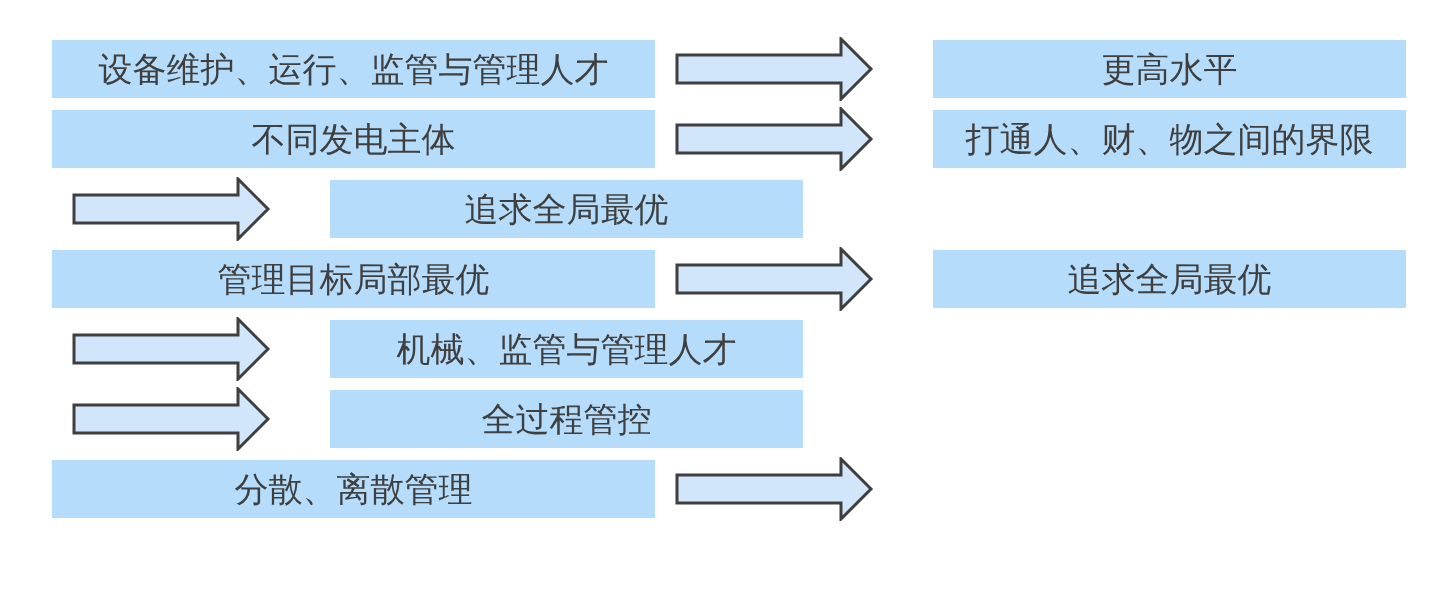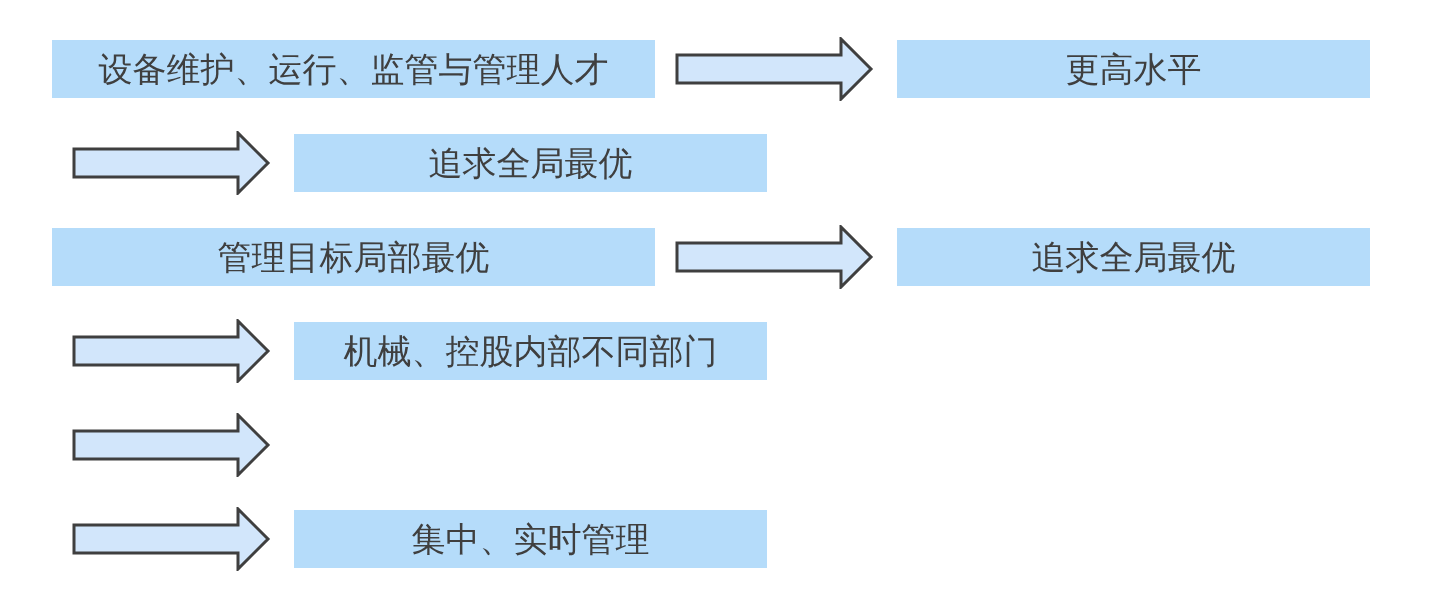--- a/index.html
+++ b/index.html
@@ -13,40 +13,40 @@
   body{
     font-family:"Liberation Sans","DejaVu Sans",sans-serif;
     color:var(--text-color);
   }
   .diagram{
     width:1448px;
     height:613px;
     padding:40px 0 0 52px;
     display:flex;
     flex-direction:column;
-    gap:36px;
+    gap:12px;
   }
   .row{
     display:flex;
     align-items:center;
     height:58px;
     flex:0 0 auto;
   }
   .box{
     height:58px;
     display:flex;
     align-items:center;
     justify-content:center;
     background:var(--box-fill);
     font-size:34px;
     line-height:1;
     white-space:nowrap;
   }
   .box.left{width:603px;}
-  .box.right{width:473px;margin-left:22px;}
+  .box.right{width:473px;margin-left:58px;}
   .arrow-wrap{
     width:200px;
     height:64px;
     margin-left:20px;
     flex:0 0 auto;
     display:flex;
     align-items:center;
   }
   .arrow-wrap svg{display:block;width:200px;height:64px;}
   .arrow-shape{
@@ -68,20 +68,33 @@
     <div class="arrow-wrap">
       <svg viewBox="0 0 200 64" xmlns="http://www.w3.org/2000/svg">
         <polygon class="arrow-shape" points="2,18 166,18 166,2 196,32 166,62 166,46 2,46"></polygon>
       </svg>
     </div>
     <div class="box right">
       <span>更高水平</span>
     </div>
   </div>
 
+  <div class="row">
+    <div class="box left">
+      <span>不同发电主体</span>
+    </div>
+    <div class="arrow-wrap">
+      <svg viewBox="0 0 200 64" xmlns="http://www.w3.org/2000/svg">
+        <polygon class="arrow-shape" points="2,18 166,18 166,2 196,32 166,62 166,46 2,46"></polygon>
+      </svg>
+    </div>
+    <div class="box right">
+      <span>打通人、财、物之间的界限</span>
+    </div>
+  </div>
 
   <div class="row">
     <div class="arrow-wrap">
       <svg viewBox="0 0 200 64" xmlns="http://www.w3.org/2000/svg">
         <polygon class="arrow-shape" points="2,18 166,18 166,2 196,32 166,62 166,46 2,46"></polygon>
       </svg>
     </div>
     <div class="box right">
       <span>追求全局最优</span>
     </div>
@@ -101,36 +114,39 @@
     </div>
   </div>
 
   <div class="row">
     <div class="arrow-wrap">
       <svg viewBox="0 0 200 64" xmlns="http://www.w3.org/2000/svg">
         <polygon class="arrow-shape" points="2,18 166,18 166,2 196,32 166,62 166,46 2,46"></polygon>
       </svg>
     </div>
     <div class="box right">
-      <span>机械、控股内部不同部门</span>
-    </div>
-  </div>
-
-  <div class="row">
-    <div class="arrow-wrap">
-      <svg viewBox="0 0 200 64" xmlns="http://www.w3.org/2000/svg">
-        <polygon class="arrow-shape" points="2,18 166,18 166,2 196,32 166,62 166,46 2,46"></polygon>
-      </svg>
+      <span>机械、监管与管理人才</span>
     </div>
   </div>
 
   <div class="row">
     <div class="arrow-wrap">
       <svg viewBox="0 0 200 64" xmlns="http://www.w3.org/2000/svg">
         <polygon class="arrow-shape" points="2,18 166,18 166,2 196,32 166,62 166,46 2,46"></polygon>
       </svg>
     </div>
     <div class="box right">
-      <span>集中、实时管理</span>
+      <span>全过程管控</span>
+    </div>
+  </div>
+
+  <div class="row">
+    <div class="box left">
+      <span>分散、离散管理</span>
+    </div>
+    <div class="arrow-wrap">
+      <svg viewBox="0 0 200 64" xmlns="http://www.w3.org/2000/svg">
+        <polygon class="arrow-shape" points="2,18 166,18 166,2 196,32 166,62 166,46 2,46"></polygon>
+      </svg>
     </div>
   </div>
 
 </div>
 
 </body></html>

